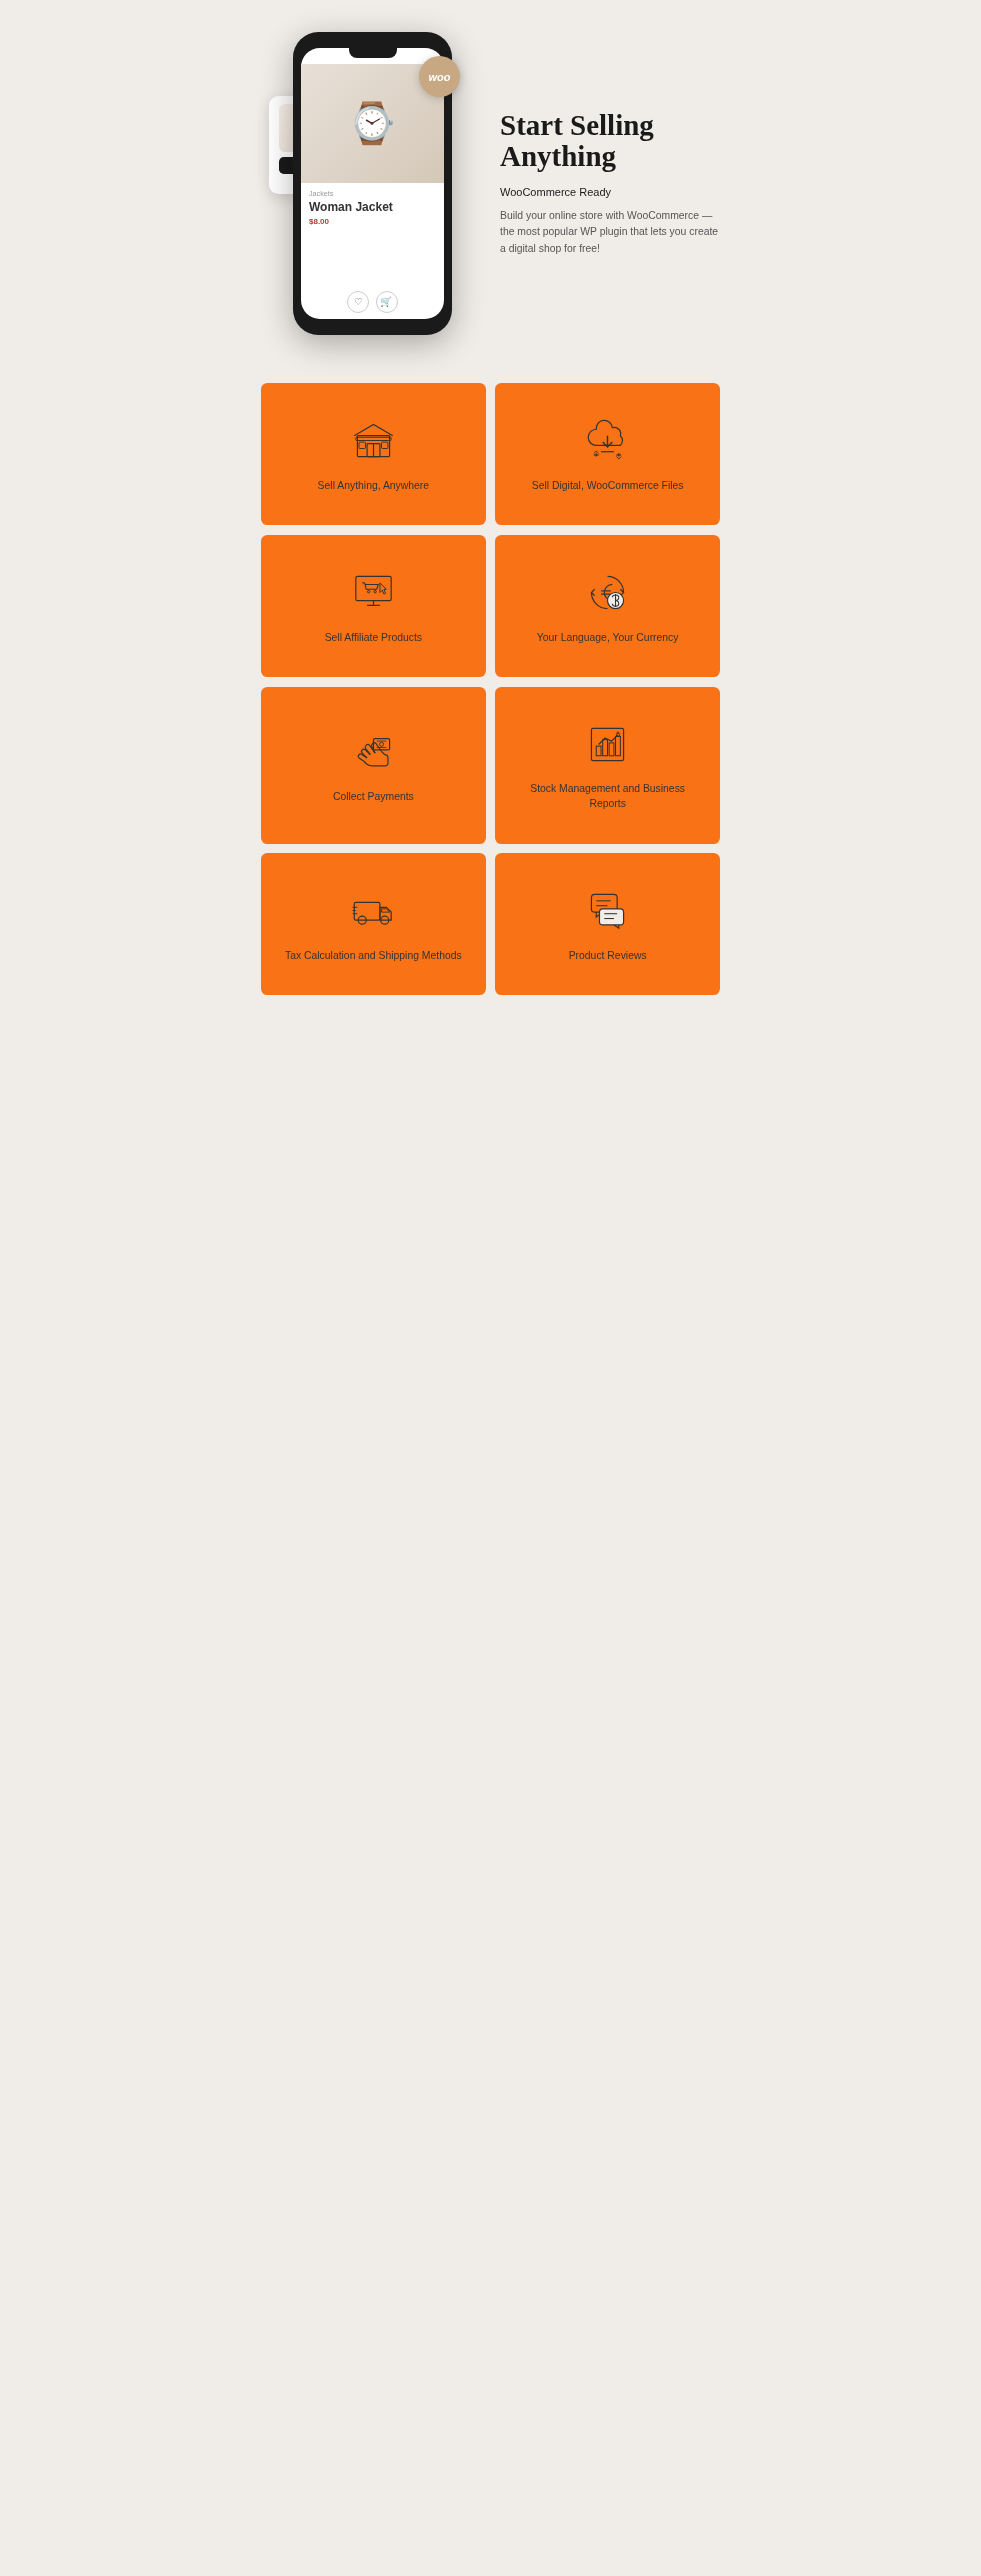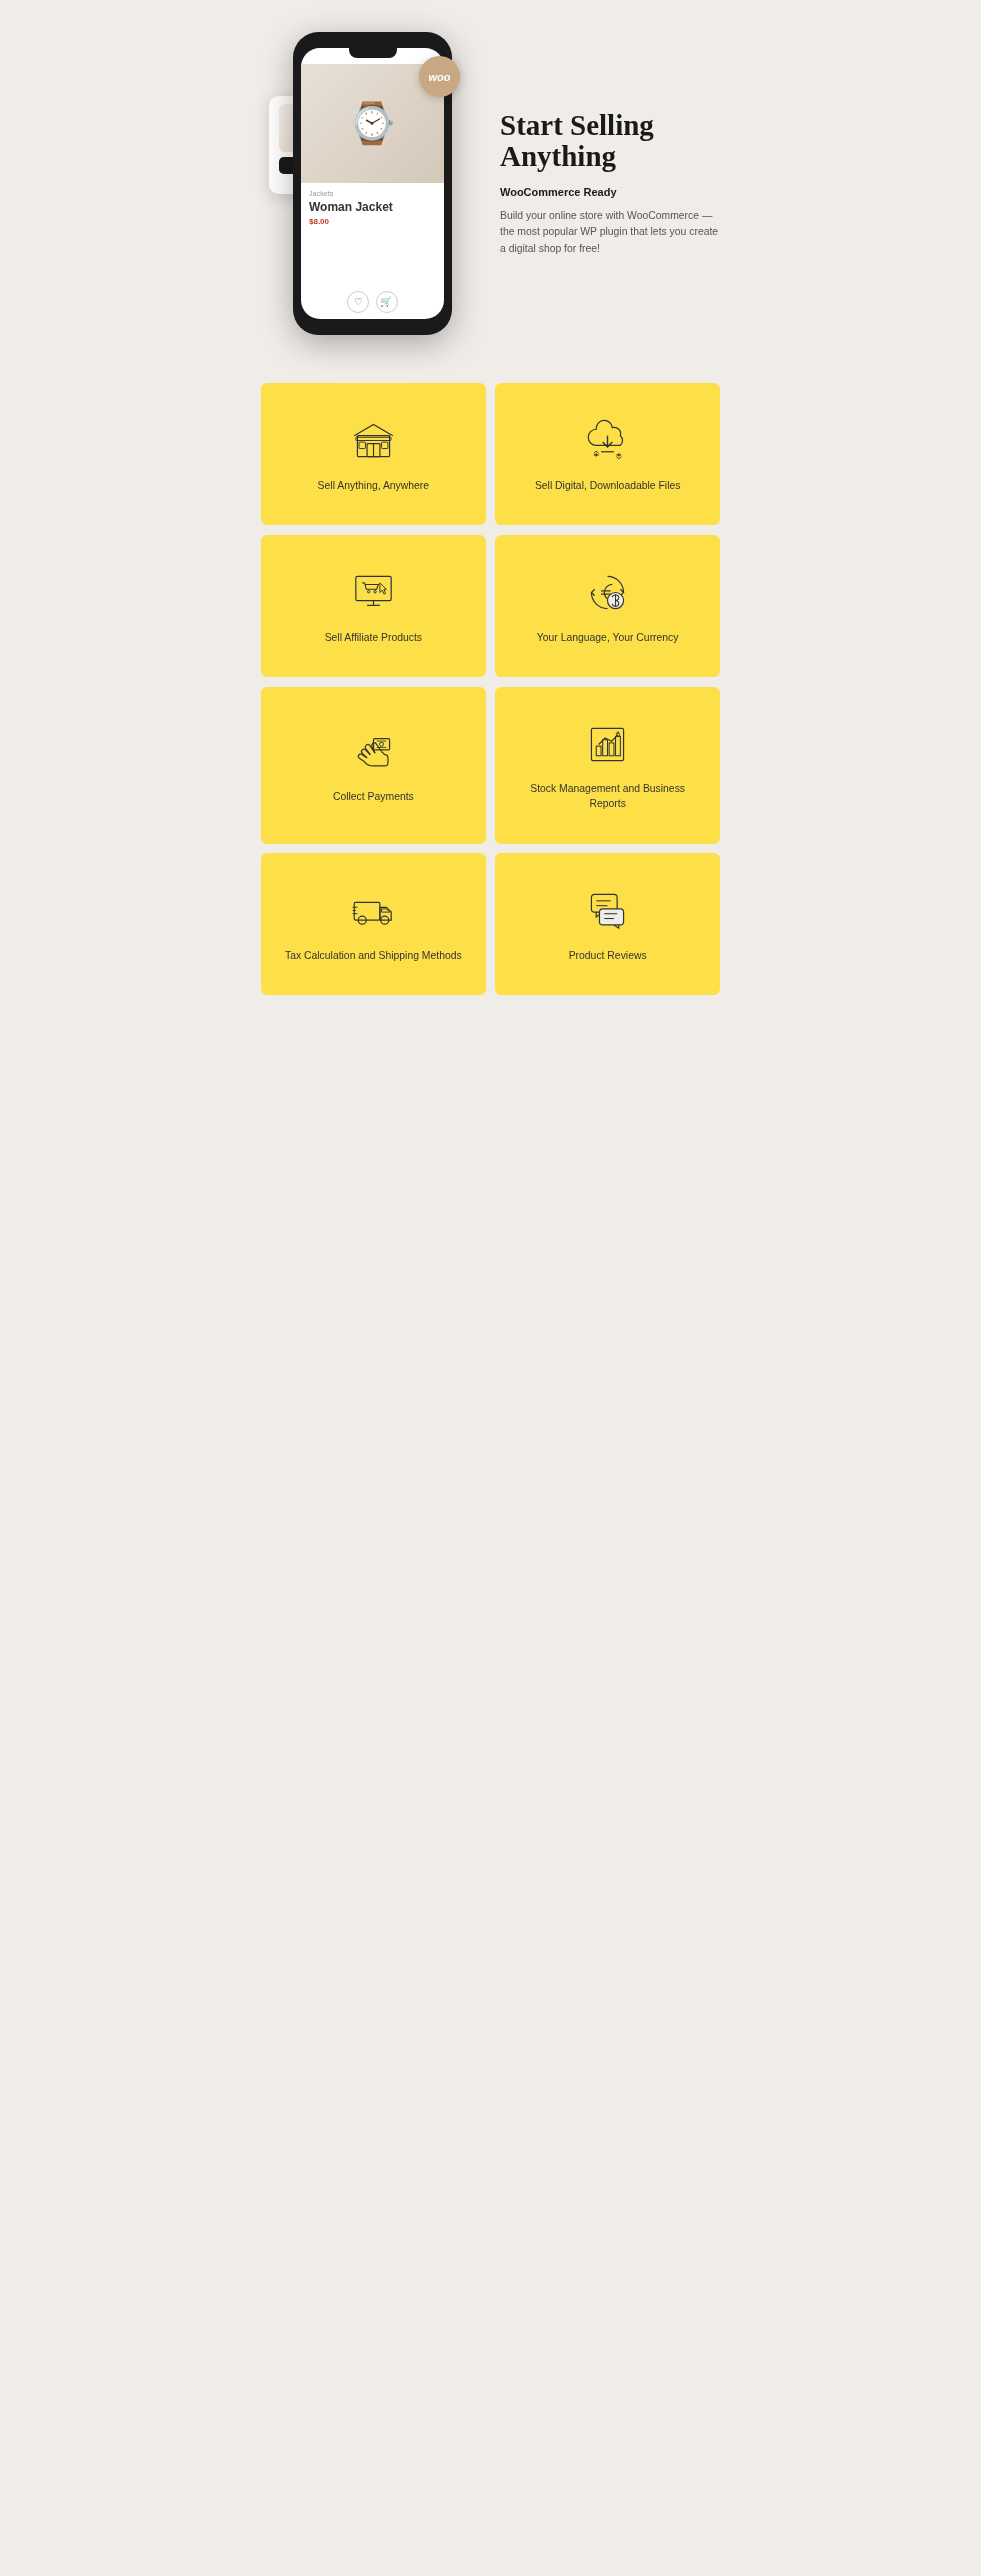--- a/index.html
+++ b/index.html
@@ -165,40 +165,40 @@
     .hero-title {
       font-size: 29px;
       font-weight: 900;
       color: #1a1a1a;
       line-height: 1.1;
       margin-bottom: 12.7px;
       font-family: Liberation Serif, serif;
     }
     .hero-subtitle {
       font-size: 11px;
-      font-weight: 700;
+      font-weight: 400;
       color: #1a1a1a;
       margin-bottom: 9.6px;
     }
     .hero-desc {
       font-size: 10.4px;
       color: #555;
       line-height: 1.6;
     }
 
     
     .features-grid {
       display: grid;
       grid-template-columns: 1fr 1fr;
       gap: 9.6px;
       padding: 16px 16px 32px 16px;
     }
 
     .feature-card {
-      background: #fde047;
+      background: #f97316;
       border-radius: 6.4px;
       padding: 32px 16px;
       display: flex;
       flex-direction: column;
       align-items: center;
       justify-content: center;
       text-align: center;
       gap: 12.7px;
       min-height: 127px;
     }
@@ -296,21 +296,21 @@
 
         <line x1="20" y1="42" x2="36" y2="42" stroke="#333" stroke-width="1.5"></line>
         <line x1="14" y1="44" x2="14" y2="48" stroke="#333" stroke-width="1.5"></line>
         <line x1="42" y1="44" x2="42" y2="48" stroke="#333" stroke-width="1.5"></line>
         <line x1="11" y1="46" x2="17" y2="46" stroke="#333" stroke-width="1.5"></line>
         <line x1="39" y1="46" x2="45" y2="46" stroke="#333" stroke-width="1.5"></line>
         <polyline points="11,44 14,41 17,44" stroke="#333" stroke-width="1.2" fill="none"></polyline>
         <polyline points="39,48 42,51 45,48" stroke="#333" stroke-width="1.2" fill="none"></polyline>
       </svg>
     </div>
-    <div class="feature-label">Sell Digital, Downloadable Files</div>
+    <div class="feature-label">Sell Digital, WooCommerce Files</div>
   </div>
 
   <div class="feature-card">
     <div class="feature-icon">
       <svg viewBox="0 0 56 56" xmlns="http://www.w3.org/2000/svg">
 
         <rect x="6" y="8" width="44" height="30" rx="2" stroke="#333" stroke-width="1.5" fill="none"></rect>
 
         <line x1="14" y1="16" x2="17" y2="16" stroke="#333" stroke-width="1.5"></line>
         <polyline points="17,16 19,24 32,24 34,18 17,18" stroke="#333" stroke-width="1.4" fill="none"></polyline>

